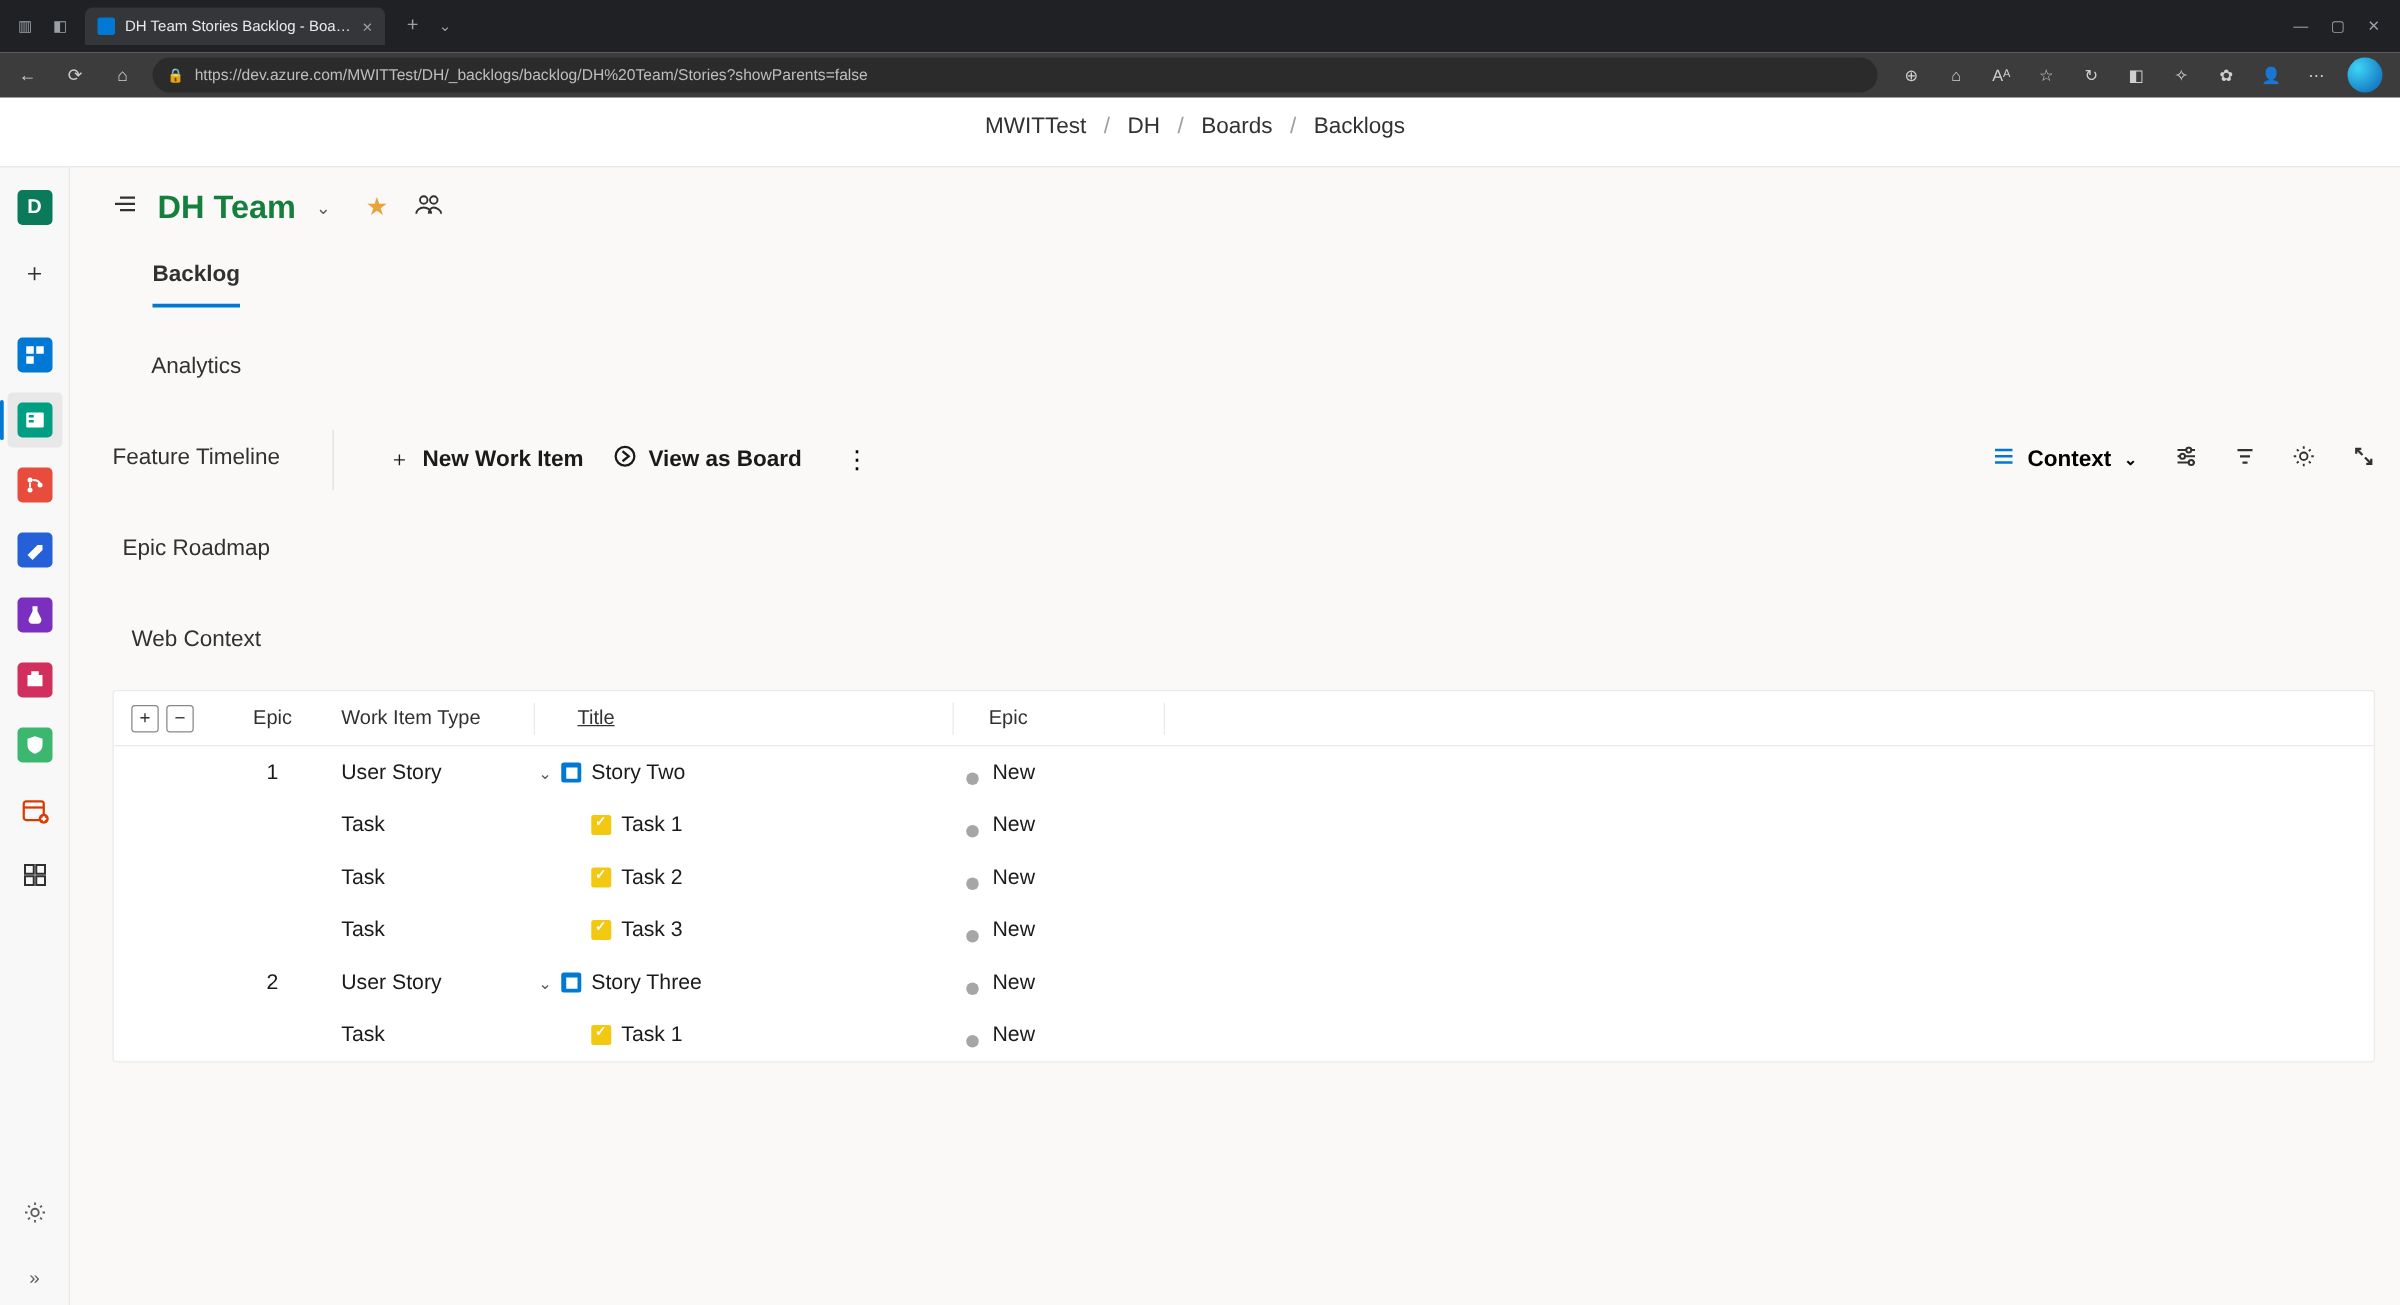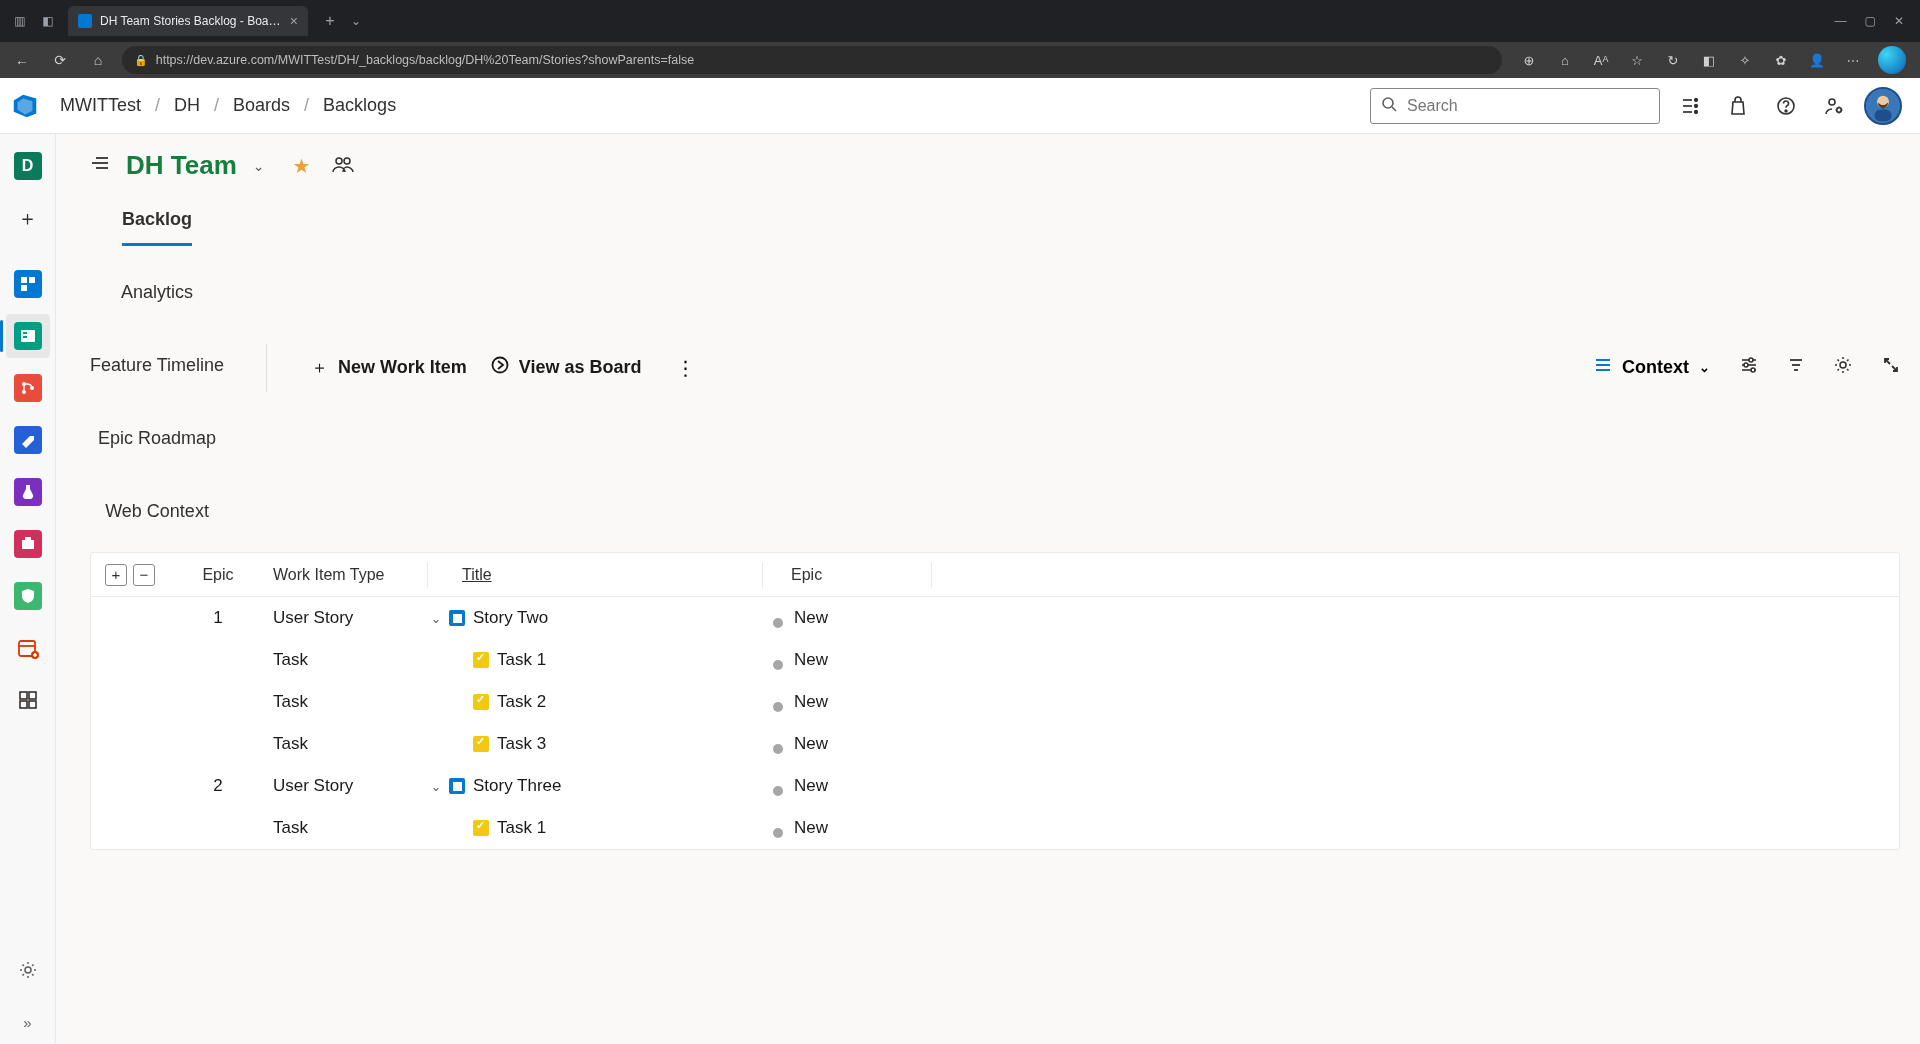--- a/index.html
+++ b/index.html
@@ -19,21 +19,21 @@
 .addr-bar { height: 36px; background: #3c3c3c; display: flex; align-items: center; padding: 0 8px; gap: 10px; }
 .addr-bar .nav-btn { width: 28px; height: 28px; color: #cfcfcf; display: flex; align-items: center; justify-content: center; font-size: 14px; cursor: pointer; border-radius:4px; }
 .addr-url { flex: 1; background: #2b2b2b; height: 28px; border-radius: 14px; display: flex; align-items: center; padding: 0 12px; color: #bdbdbd; font-size: 12.5px; }
 .addr-url .lock { margin-right: 8px; font-size: 11px; }
 .addr-right { display: flex; gap: 14px; color: #cfcfcf; align-items: center; padding: 0 6px; }
 .addr-right .aicon { width: 22px; height: 22px; display:flex; align-items:center; justify-content:center; font-size:13px; cursor:pointer; }
 .bing-badge { width: 28px; height: 28px; background: radial-gradient(circle at 30% 30%, #3dd6f5, #0a5fb5); border-radius: 50%; }
 
 
 .app { display: flex; flex-direction: column; height: calc(1044px - 78px); }
-.top-bar { height: 56px; border-bottom: 1px solid #e1e1e1; display: flex; align-items: center; padding: 0 18px 0 10px; gap: 12px; }
+.top-bar { height: 56px; border-bottom: 1px solid #e1e1e1; display: flex; align-items: center; padding: 0 18px 0 10px; gap: 12px; flex-direction: column; }
 .azure-logo { width: 30px; height: 30px; margin-right: 8px; }
 .breadcrumbs { display: flex; align-items: center; gap: 14px; font-size: 18px; color: #323130; }
 .breadcrumbs .crumb { cursor: pointer; }
 .breadcrumbs .sep { color: #a19f9d; }
 .top-spacer { flex: 1; }
 .search-box { width: 290px; height: 36px; border: 1px solid #8a8886; border-radius: 3px; display: flex; align-items: center; padding: 0 10px; gap: 10px; color: #605e5c; }
 .search-box input { border: none; outline: none; font-size: 16px; flex: 1; color: #323130; background: transparent; }
 .top-icon { width: 36px; height: 36px; display: flex; align-items: center; justify-content: center; color: #323130; cursor: pointer; font-size: 18px; }
 .avatar { width: 38px; height: 38px; border-radius: 50%; background: linear-gradient(135deg,#4a90d9,#2b5f9e); border: 2px solid #1e4e8c; display:flex; align-items:center; justify-content:center; overflow:hidden; }
 .avatar svg { width: 34px; height: 34px; }

